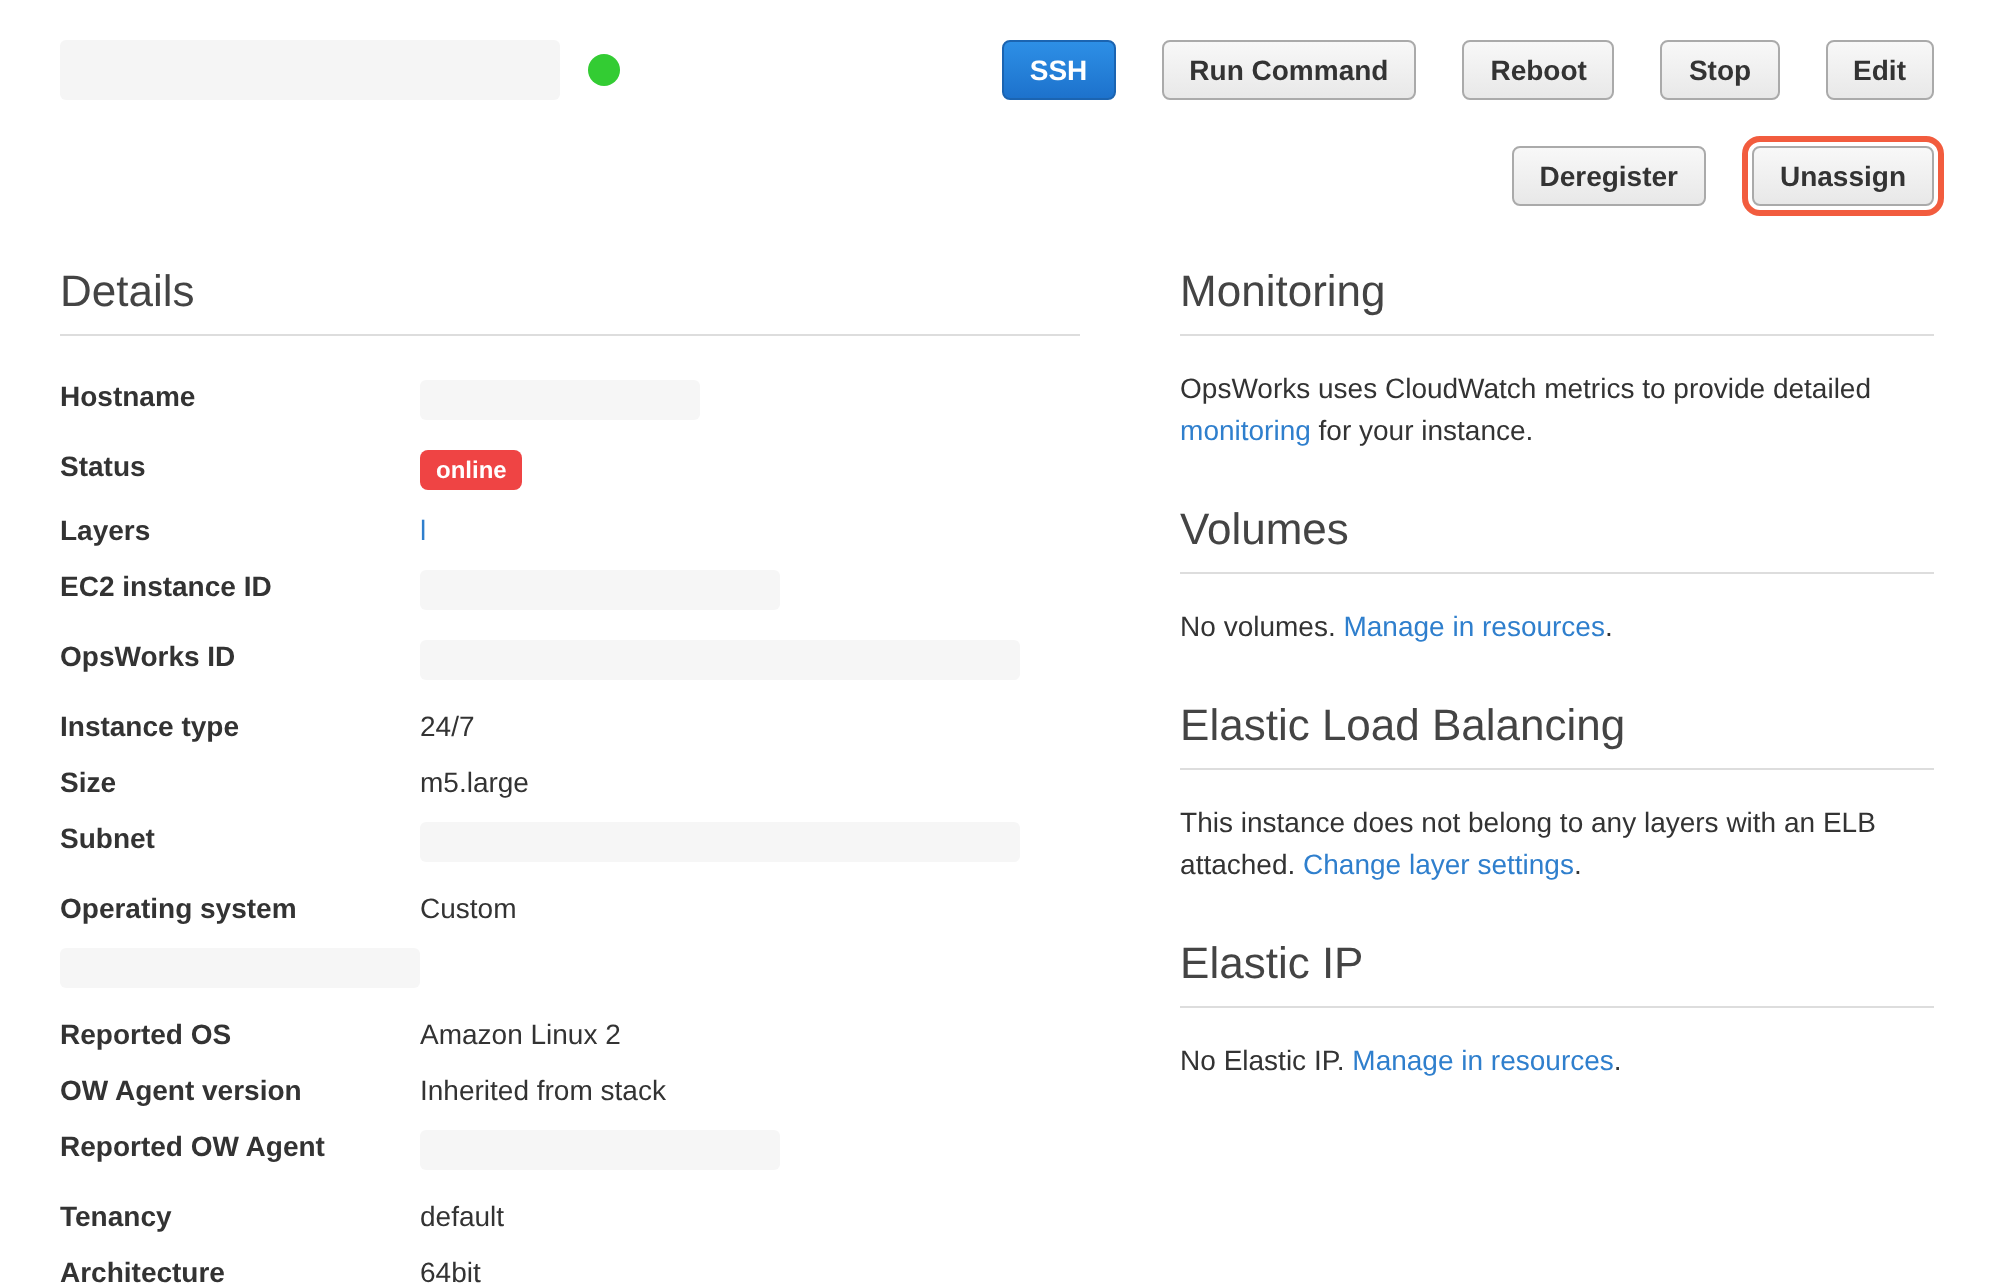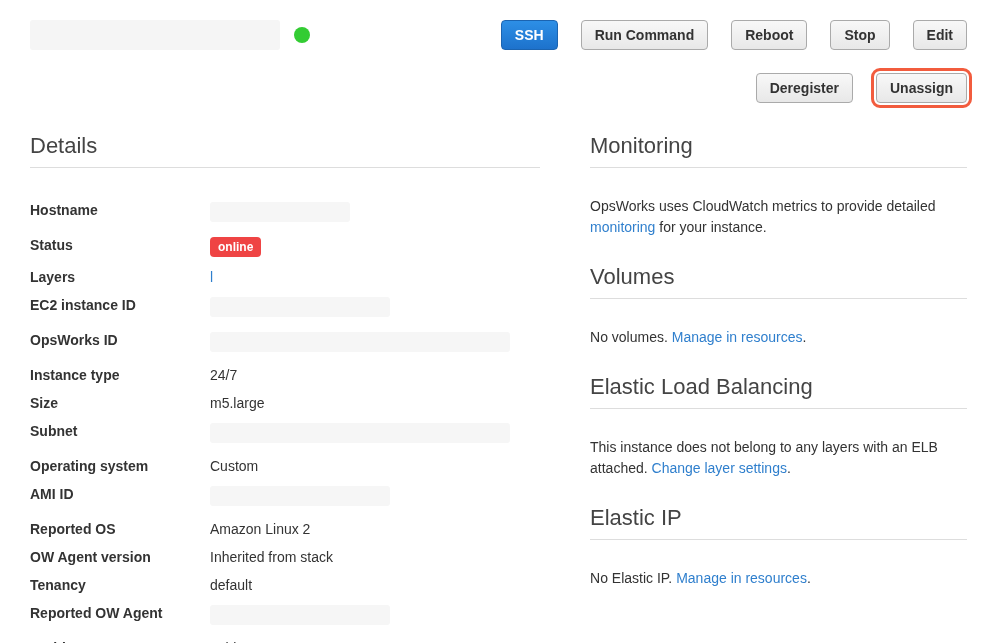--- a/index.html
+++ b/index.html
@@ -73,21 +73,21 @@
       gap: 50px;
     }
     .col-left { flex: 1.15; }
     .col-right { flex: 0.85; }
     h2.section {
       font-size: 22px;
       font-weight: 400;
       color: #444;
       border-bottom: 1px solid #ddd;
       padding-bottom: 8px;
-      margin-bottom: 28px;
+      margin-bottom: 16px;
       margin-top: 0;
     }
     .col-right h2.section { margin-top: 26px; }
     .col-right h2.section:first-child { margin-top: 0; }
     .detail-row {
       display: flex;
       align-items: flex-start;
       padding: 6px 0;
     }
     .detail-label {
@@ -189,45 +189,44 @@
       <div class="detail-label">Subnet</div>
       <div class="detail-value"><span class="redacted w300"></span></div>
     </div>
 
     <div class="detail-row">
       <div class="detail-label">Operating system</div>
       <div class="detail-value">Custom</div>
     </div>
 
     <div class="detail-row">
-      <div class="detail-label">AMI ID</div>
       <div class="detail-value"><span class="redacted w180"></span></div>
     </div>
 
     <div class="detail-row">
       <div class="detail-label">Reported OS</div>
       <div class="detail-value">Amazon Linux 2</div>
     </div>
 
     <div class="detail-row">
       <div class="detail-label">OW Agent version</div>
       <div class="detail-value">Inherited from stack</div>
     </div>
 
     <div class="detail-row">
+      <div class="detail-label">Reported OW Agent</div>
+      <div class="detail-value"><span class="redacted w180"></span></div>
+    </div>
+
+    <div class="detail-row">
       <div class="detail-label">Tenancy</div>
       <div class="detail-value">default</div>
     </div>
 
     <div class="detail-row">
-      <div class="detail-label">Reported OW Agent</div>
-      <div class="detail-value"><span class="redacted w180"></span></div>
-    </div>
-
-    <div class="detail-row">
       <div class="detail-label">Architecture</div>
       <div class="detail-value">64bit</div>
     </div>
   </div>
 
   <div class="col-right">
     <h2 class="section">Monitoring</h2>
     <p class="para">
       <span>OpsWorks uses CloudWatch metrics to provide detailed </span><a class="link">monitoring</a><span> for your instance.</span>
     </p>

